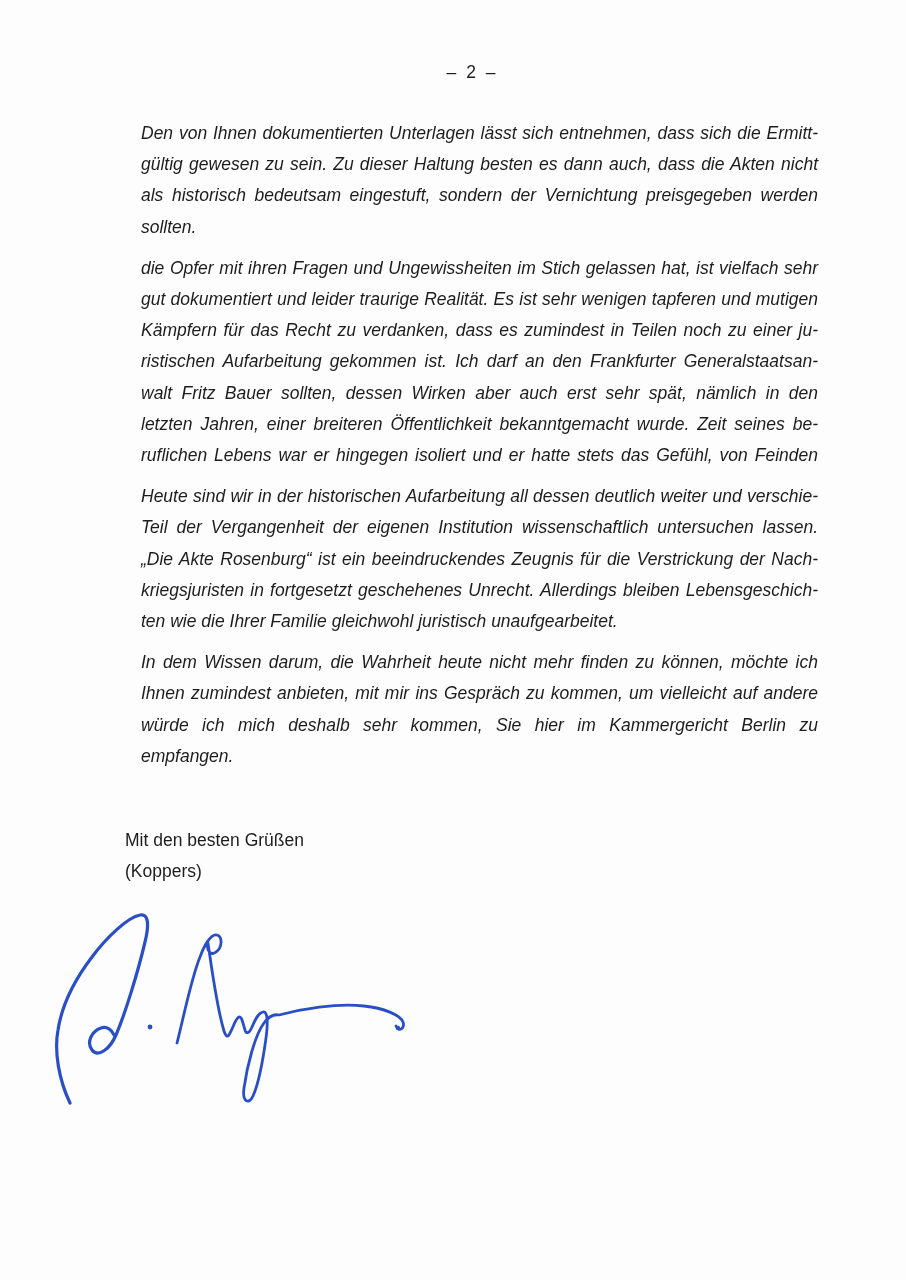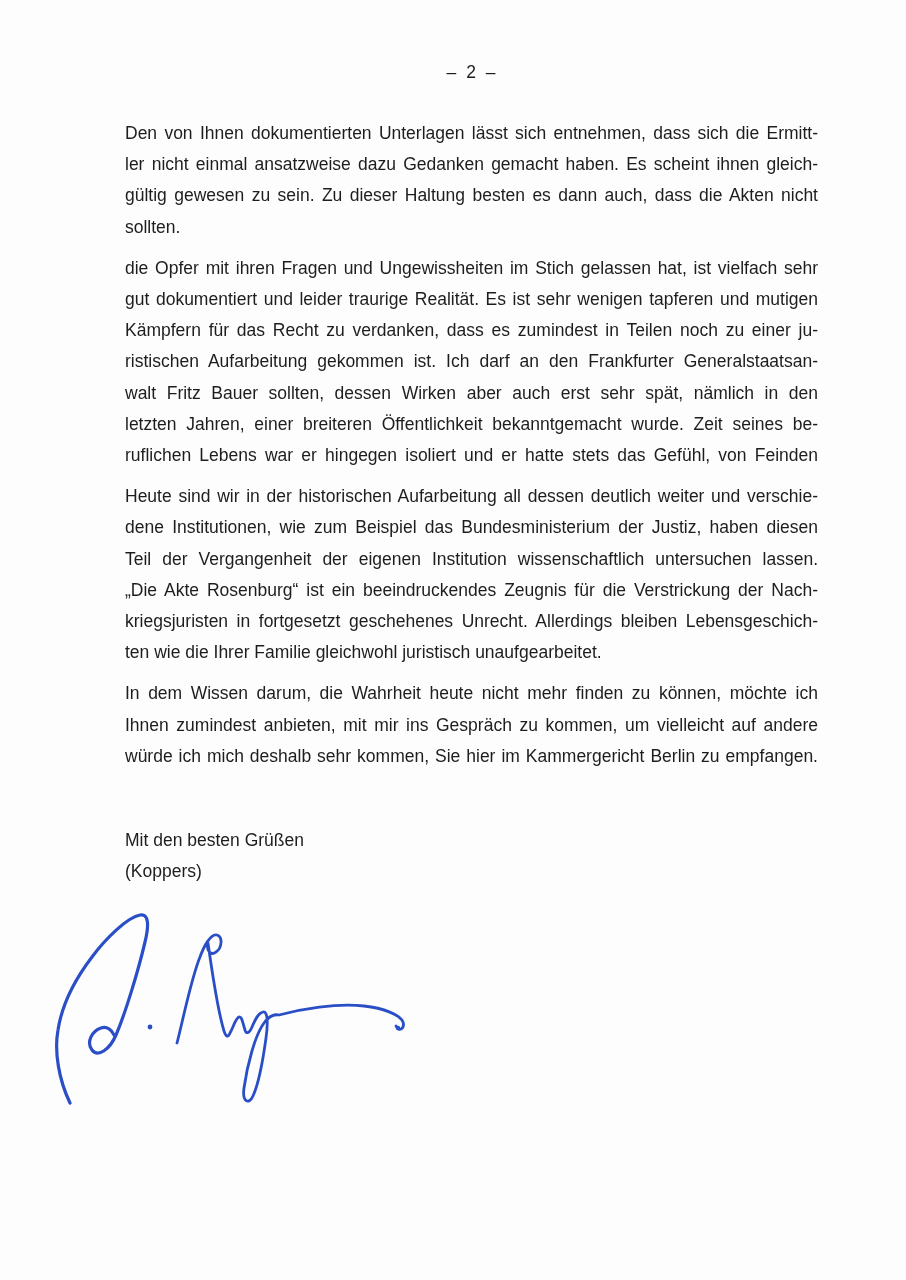--- a/index.html
+++ b/index.html
@@ -27,21 +27,21 @@
   }
   .body-text {
     position: absolute;
     top: 118px;
     left: 125px;
     width: 693px;
     font-size: 17.5px;
     line-height: 31.2px;
     letter-spacing: 0px;
   }
-  .para { margin: 0 0 10px 0; }
+  .para { margin: 0 0 10px 16px; font-style: italic; }
   .para .line {
     text-align: justify;
     text-align-last: justify;
     white-space: normal;
   }
   .para .line.last {
     text-align-last: left;
   }
   
   .para.full-last .line.last { text-align-last: justify; }
@@ -74,36 +74,35 @@
 </head>
 <body>
 
 <div class="page">
 
   <div class="pagenum">– 2 –</div>
 
   <div class="body-text">
     <div class="para">
         <div class="line">Den von Ihnen dokumentierten Unterlagen lässt sich entnehmen, dass sich die Ermitt-</div>
-        <div class="line">ler nicht einmal ansatzweise dazu Gedanken gemacht haben. Es scheint ihnen gleich-</div>
         <div class="line">gültig gewesen zu sein. Zu dieser Haltung besten es dann auch, dass die Akten nicht</div>
+        <div class="line">als historisch bedeutsam eingestuft, sondern der Vernichtung preisgegeben werden</div>
         <div class="line last">sollten.</div>
       </div>
     <div class="para">
         <div class="line">die Opfer mit ihren Fragen und Ungewissheiten im Stich gelassen hat, ist vielfach sehr</div>
         <div class="line">gut dokumentiert und leider traurige Realität. Es ist sehr wenigen tapferen und mutigen</div>
         <div class="line">Kämpfern für das Recht zu verdanken, dass es zumindest in Teilen noch zu einer ju-</div>
         <div class="line">ristischen Aufarbeitung gekommen ist. Ich darf an den Frankfurter Generalstaatsan-</div>
         <div class="line">walt Fritz Bauer sollten, dessen Wirken aber auch erst sehr spät, nämlich in den</div>
         <div class="line">letzten Jahren, einer breiteren Öffentlichkeit bekanntgemacht wurde. Zeit seines be-</div>
         <div class="line">ruflichen Lebens war er hingegen isoliert und er hatte stets das Gefühl, von Feinden</div>
       </div>
     <div class="para">
         <div class="line">Heute sind wir in der historischen Aufarbeitung all dessen deutlich weiter und verschie-</div>
-        <div class="line">dene Institutionen, wie zum Beispiel das Bundesministerium der Justiz, haben diesen</div>
         <div class="line">Teil der Vergangenheit der eigenen Institution wissenschaftlich untersuchen lassen.</div>
         <div class="line">„Die Akte Rosenburg“ ist ein beeindruckendes Zeugnis für die Verstrickung der Nach-</div>
         <div class="line">kriegsjuristen in fortgesetzt geschehenes Unrecht. Allerdings bleiben Lebensgeschich-</div>
         <div class="line last">ten wie die Ihrer Familie gleichwohl juristisch unaufgearbeitet.</div>
       </div>
     <div class="para full-last">
         <div class="line">In dem Wissen darum, die Wahrheit heute nicht mehr finden zu können, möchte ich</div>
         <div class="line">Ihnen zumindest anbieten, mit mir ins Gespräch zu kommen, um vielleicht auf andere</div>
         <div class="line last">würde ich mich deshalb sehr kommen, Sie hier im Kammergericht Berlin zu empfangen.</div>
       </div>

